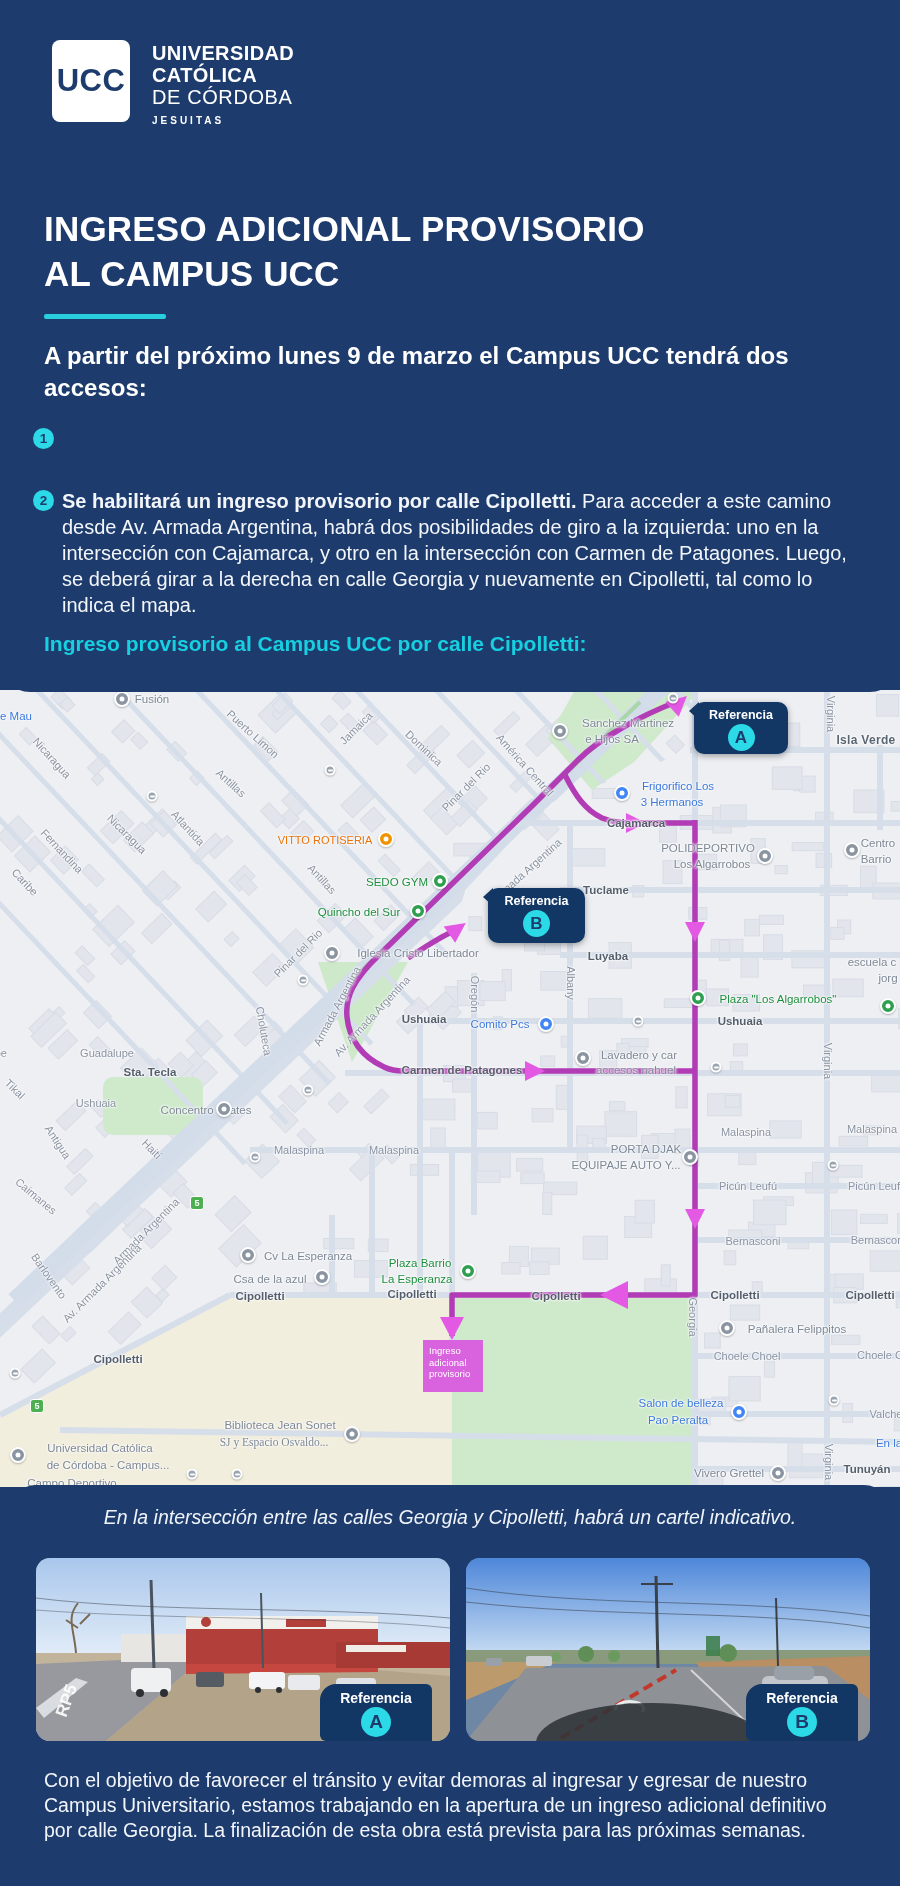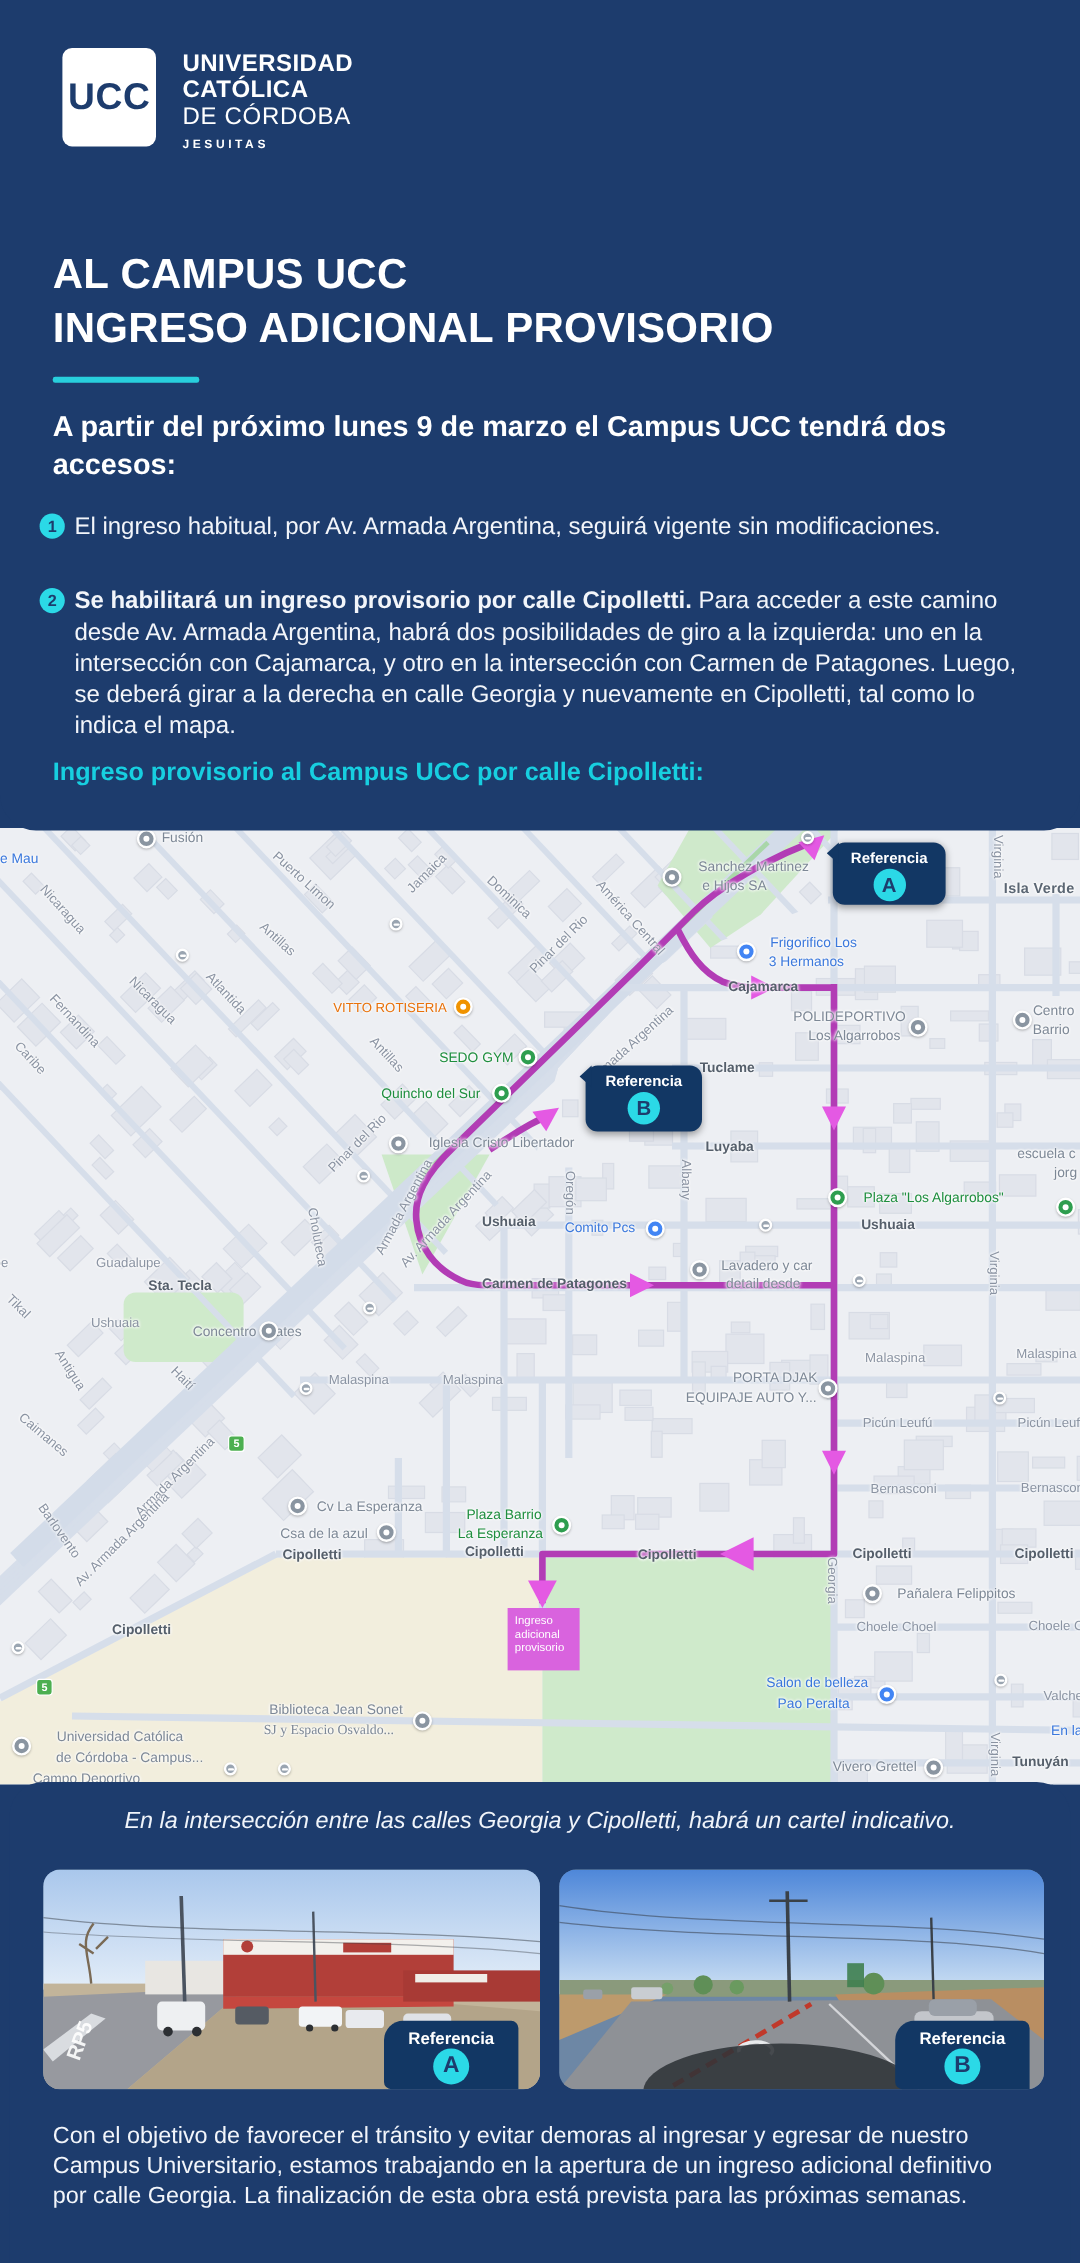--- a/index.html
+++ b/index.html
@@ -92,28 +92,27 @@
       <span>UCC</span>
     </div>
     <div class="logo-text">
       <div class="l1">UNIVERSIDAD</div>
       <div class="l2">CATÓLICA</div>
       <div class="l3">DE CÓRDOBA</div>
       <div class="l4">JESUITAS</div>
     </div>
   </div>
   <div class="page-title">
+    <div>INGRESO ADICIONAL PROVISORIO</div>
     <div>AL CAMPUS UCC</div>
-    <div>INGRESO ADICIONAL PROVISORIO</div>
   </div>
   <div class="title-underline"></div>
   <div class="intro">A partir del próximo lunes 9 de marzo el Campus UCC tendrá dos accesos:</div>
   <div class="item item1">
     <span class="num">1</span>
-    <span>El ingreso habitual, por Av. Armada Argentina, seguirá vigente sin modificaciones.</span>
   </div>
   <div class="item item2">
     <span class="num">2</span>
     <b>Se habilitará un ingreso provisorio por calle Cipolletti.</b><span> Para acceder a este camino desde Av. Armada Argentina, habrá dos posibilidades de giro a la izquierda: uno en la intersección con Cajamarca, y otro en la intersección con Carmen de Patagones. Luego, se deberá girar a la derecha en calle Georgia y nuevamente en Cipolletti, tal como lo indica el mapa.</span>
   </div>
   <div class="map-heading">Ingreso provisorio al Campus UCC por calle Cipolletti:</div>
 </div>
 
 <div class="map-section">
   <svg id="map-svg" width="900" height="797" viewBox="0 0 900 797">
@@ -512,21 +511,21 @@
       <span class="ml st" style="left: 298px; top: 263px; transform: translate(-50%, -50%) rotate(-45deg);">Pinar del Rio</span>
       <span class="ml gr" style="left: 418px; top: 263px;">Iglesia Cristo Libertador</span>
       <span class="ml gr" style="left: 872px; top: 272px;">escuela c</span>
       <span class="ml gr" style="left: 888px; top: 288px;">jorg</span>
       <span class="ml g" style="left: 778px; top: 309px;">Plaza "Los Algarrobos"</span>
       <span class="ml stb" style="left: 740px; top: 331px;">Ushuaia</span>
       <span class="ml stb" style="left: 424px; top: 329px;">Ushuaia</span>
       <span class="ml b" style="left: 500px; top: 334px;">Comito Pcs</span>
       <span class="ml st" style="left: 828px; top: 371px; transform: translate(-50%, -50%) rotate(90deg);">Virginia</span>
       <span class="ml gr" style="left: 639px; top: 365px;">Lavadero y car</span>
-      <span class="ml gr" style="left: 636px; top: 380px;">detail desde</span>
+      <span class="ml gr" style="left: 636px; top: 380px;">accesos nahuel</span>
       <span class="ml stb" style="left: 462px; top: 380px;">Carmen de Patagones</span>
       <span class="ml st" style="left: 264px; top: 341px; transform: translate(-50%, -50%) rotate(80deg);">Choluteca</span>
       <span class="ml st" style="left: 527px; top: 180px; transform: translate(-50%, -50%) rotate(-42deg);">Armada Argentina</span>
       <span class="ml st" style="left: 337px; top: 316px; transform: translate(-50%, -50%) rotate(-62deg);">Armada Argentina</span>
       <span class="ml st" style="left: 372px; top: 326px; transform: translate(-50%, -50%) rotate(-47deg);">Av. Armada Argentina</span>
       <span class="ml st" style="left: 299px; top: 460px;">Malaspina</span>
       <span class="ml st" style="left: 394px; top: 460px;">Malaspina</span>
       <span class="ml st" style="left: 746px; top: 442px;">Malaspina</span>
       <span class="ml st" style="left: 872px; top: 439px;">Malaspina</span>
       <span class="ml gr" style="left: 646px; top: 459px;">PORTA DJAK</span>

